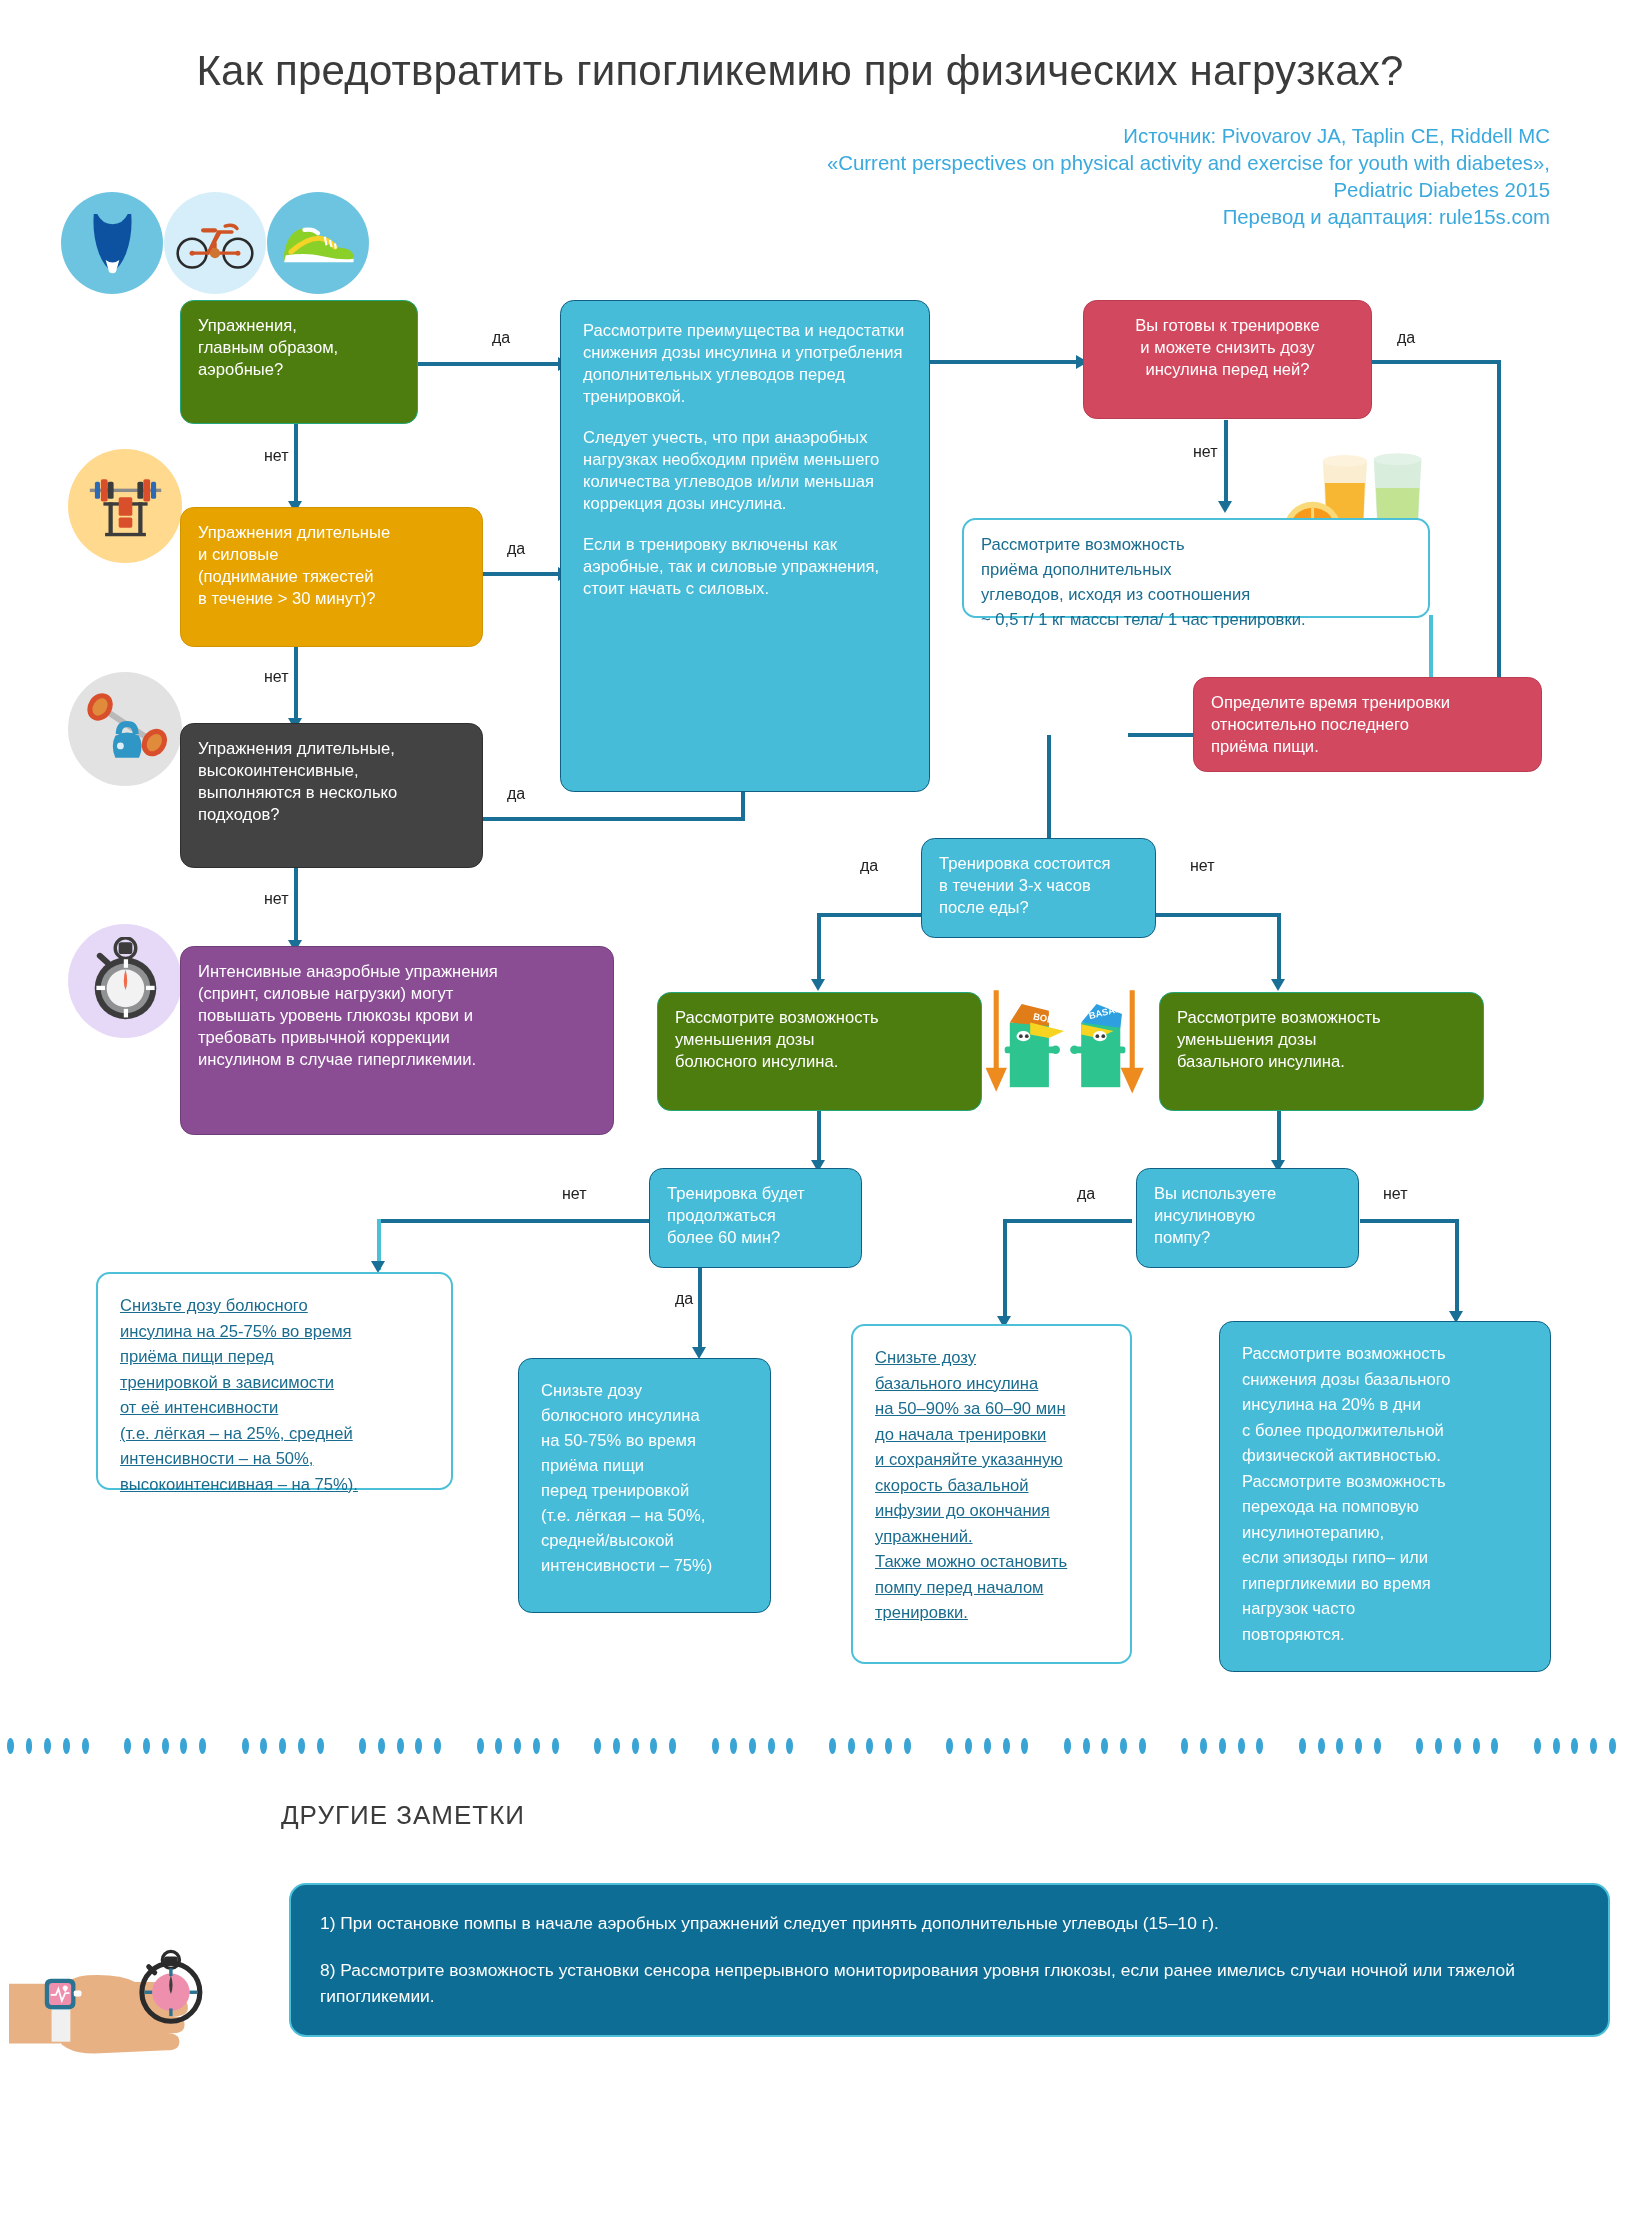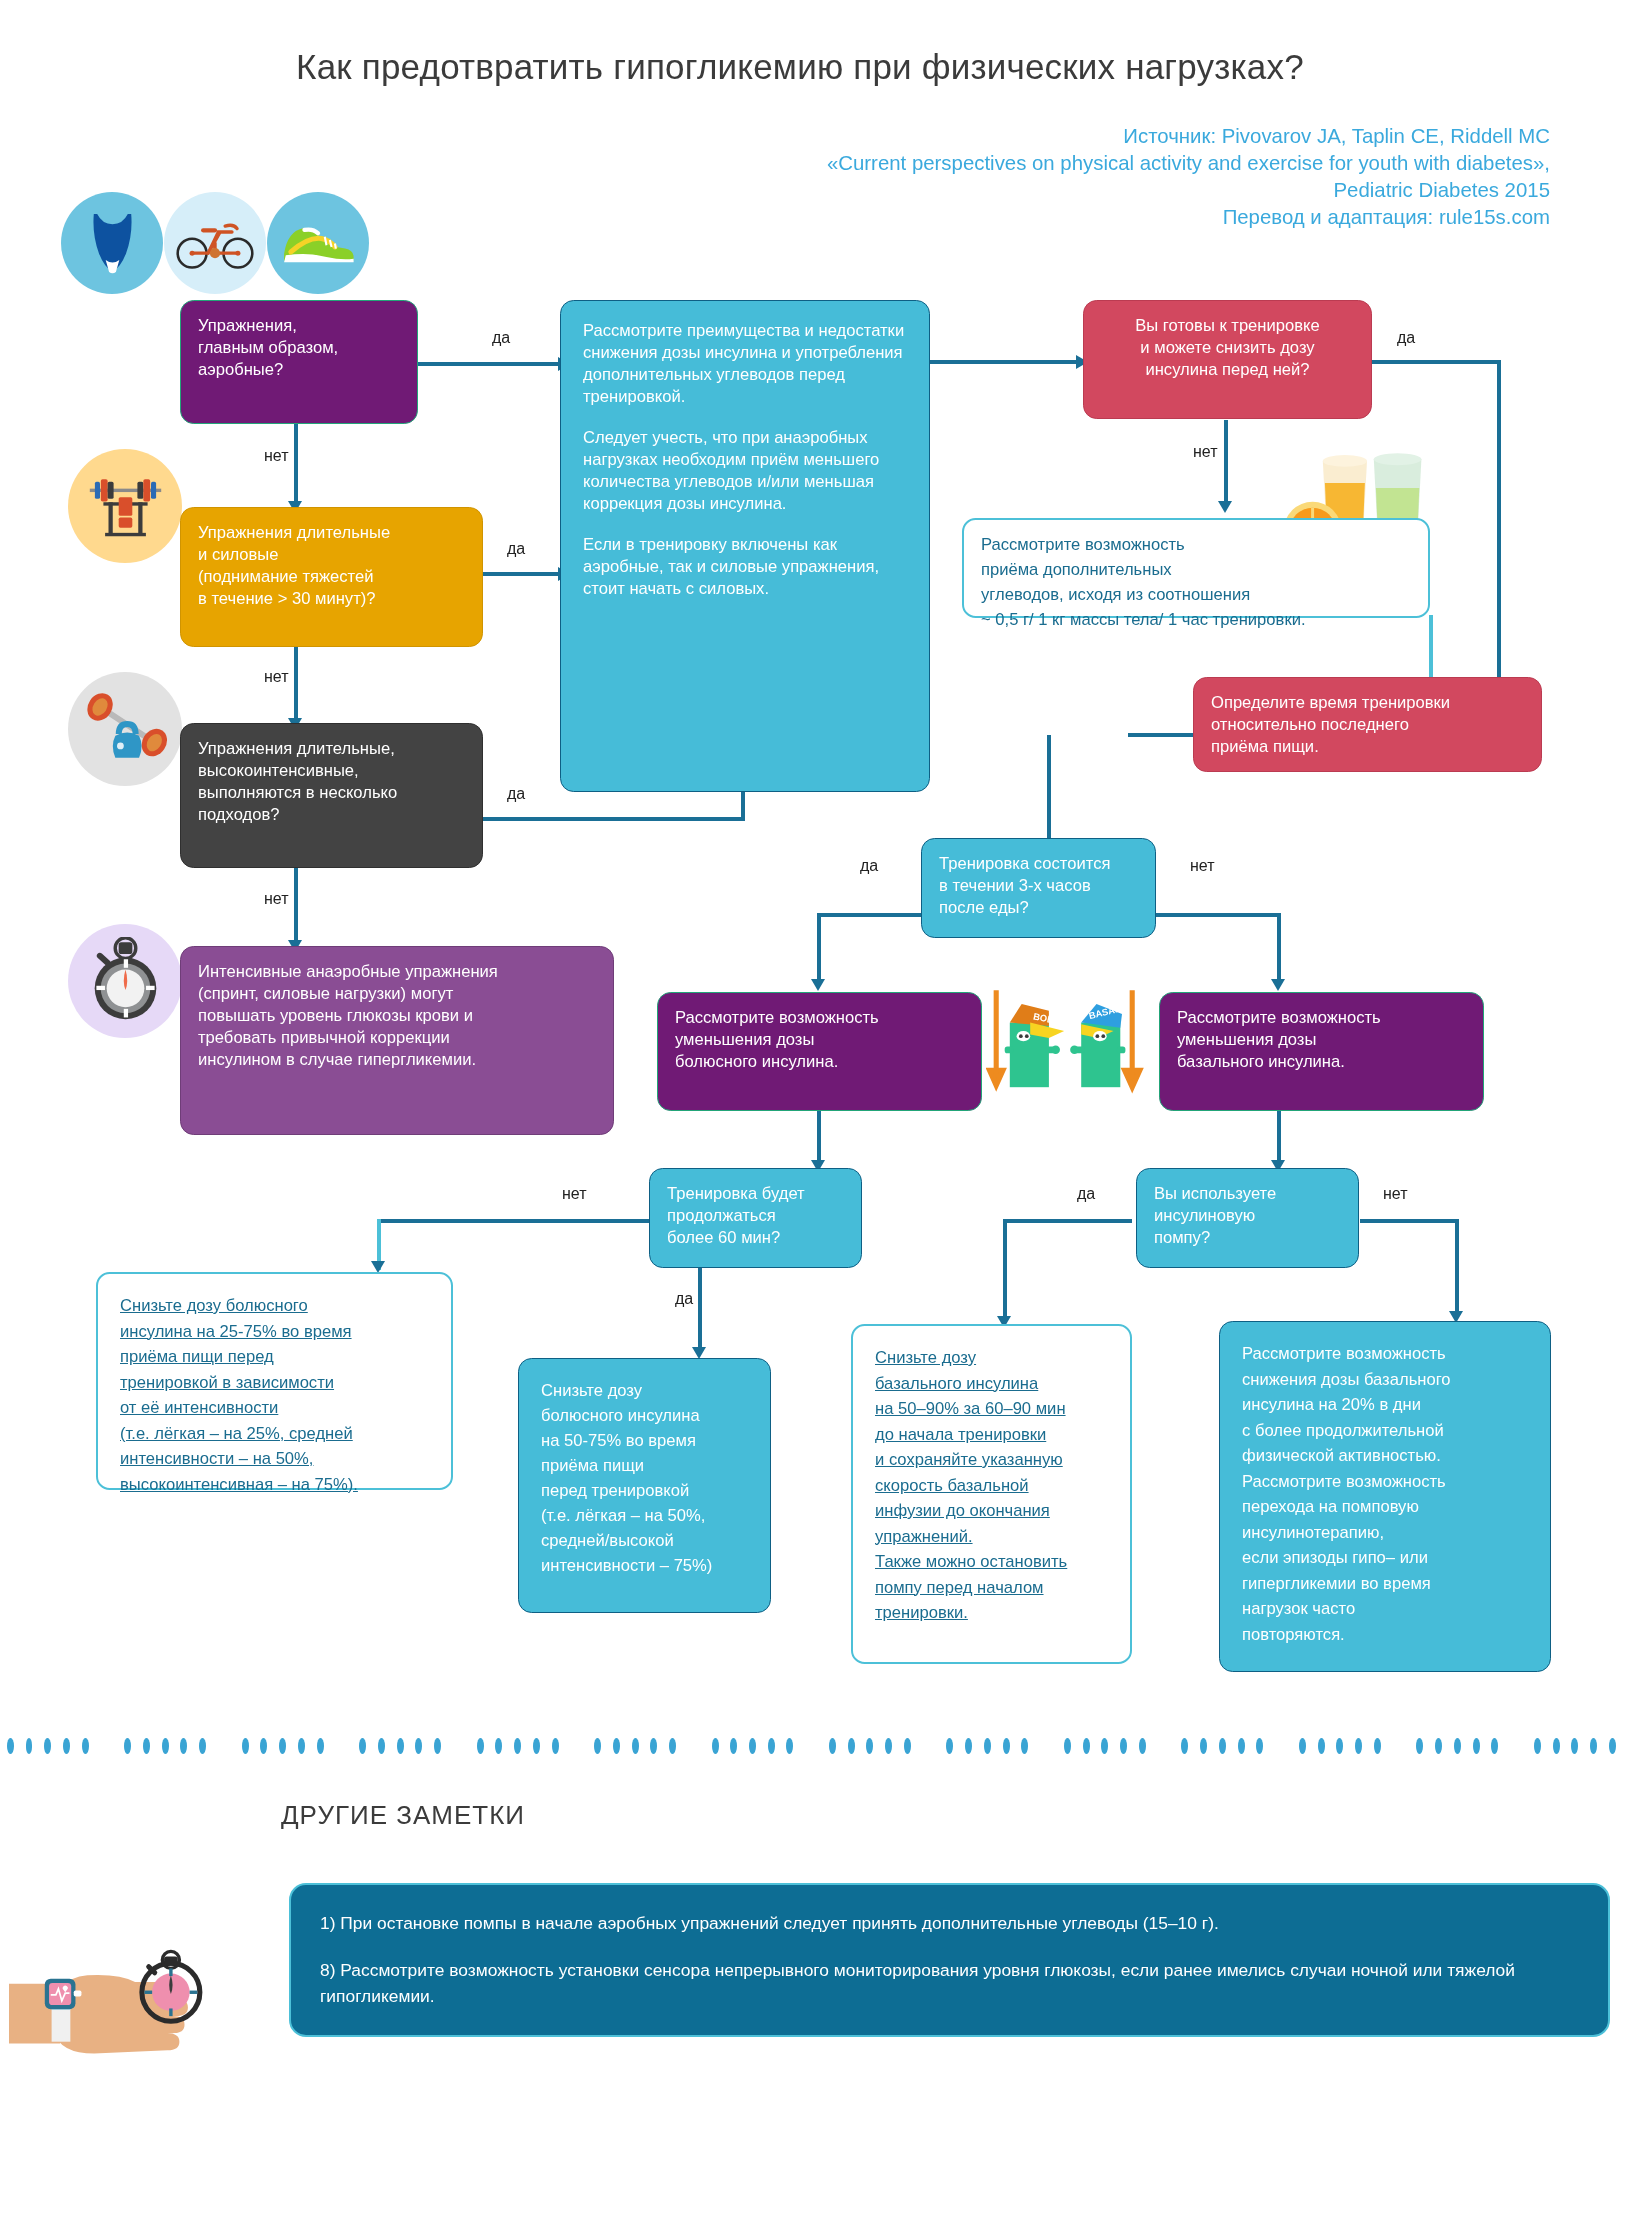--- a/index.html
+++ b/index.html
@@ -6,36 +6,36 @@
   body{
     width:1644px;height:2227px;position:relative;overflow:hidden;
     background:#ffffff;
     font-family:"Liberation Sans", sans-serif;
   }
   .abs{position:absolute;box-sizing:border-box;}
 
   
   #title{
     left:0;top:47px;width:1600px;text-align:center;
-    font-size:35px;color:#3b3b3b;letter-spacing:0.2px;
+    font-size:42px;color:#3b3b3b;letter-spacing:0.2px;
     font-family:"Liberation Sans Narrow","Liberation Sans",sans-serif;
   }
   #source{
     right:94px;top:123px;width:851px;text-align:right;
     font-size:20.4px;line-height:27px;color:#3aa9dd;
     font-family:"Liberation Sans Narrow","Liberation Sans",sans-serif;
   }
   #source div{white-space:nowrap;}
 
   
   .box{
     border-radius:13.6px;color:#fff;padding:13.6px 17px;
     font-size:16.6px;line-height:22px;
   }
-  .box.green{background:#701a75;border:1.7px solid #22a578;}
+  .box.green{background:#4d7c0f;border:1.7px solid #22a578;}
   .box.orange{background:#e7a400;border:1.7px solid #d09400;}
   .box.dark{background:#434343;border:1.7px solid #2f2f2f;}
   .box.purple{background:#8a4d94;border:1.7px solid #6f3d78;}
   .box.teal{background:#46bcd8;border:1.7px solid #0e5f84;}
   .box.red{background:#d2485f;border:1.7px solid #bb3b51;}
   .box.outline{background:#fff;border:2.6px solid #4cc0d8;color:#1a6c8f;}
   .box.white-teal{background:#fff;border:2.6px solid #4cc0d8;color:#1a6c8f;text-decoration:underline;}
   .box.notes{background:#0d6d94;border:2.6px solid #4cc0d8;border-radius:17px;color:#fff;}
 
   .box p{margin:0;}

